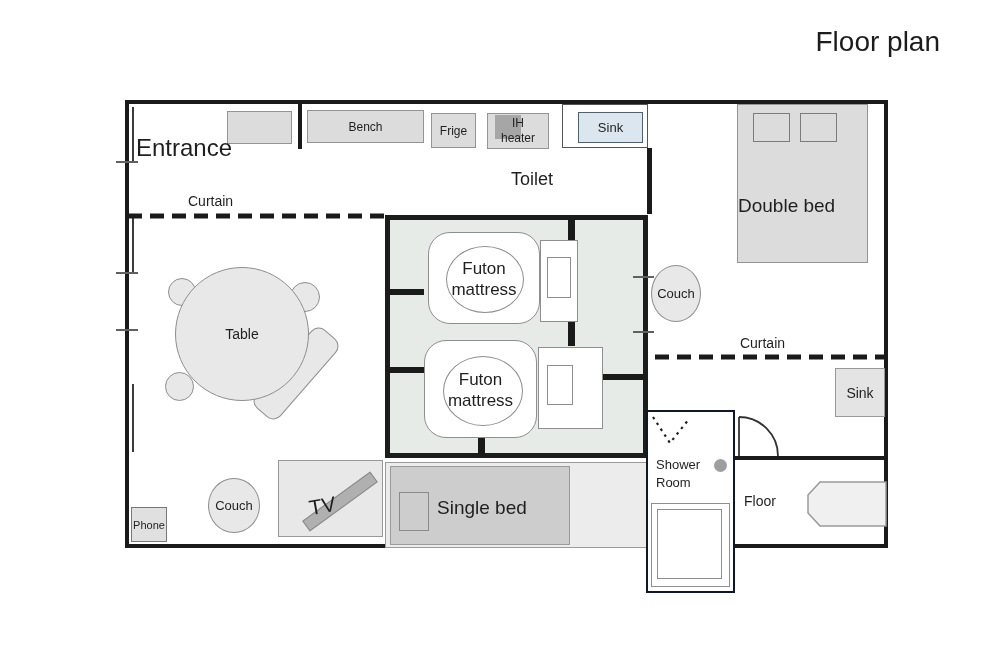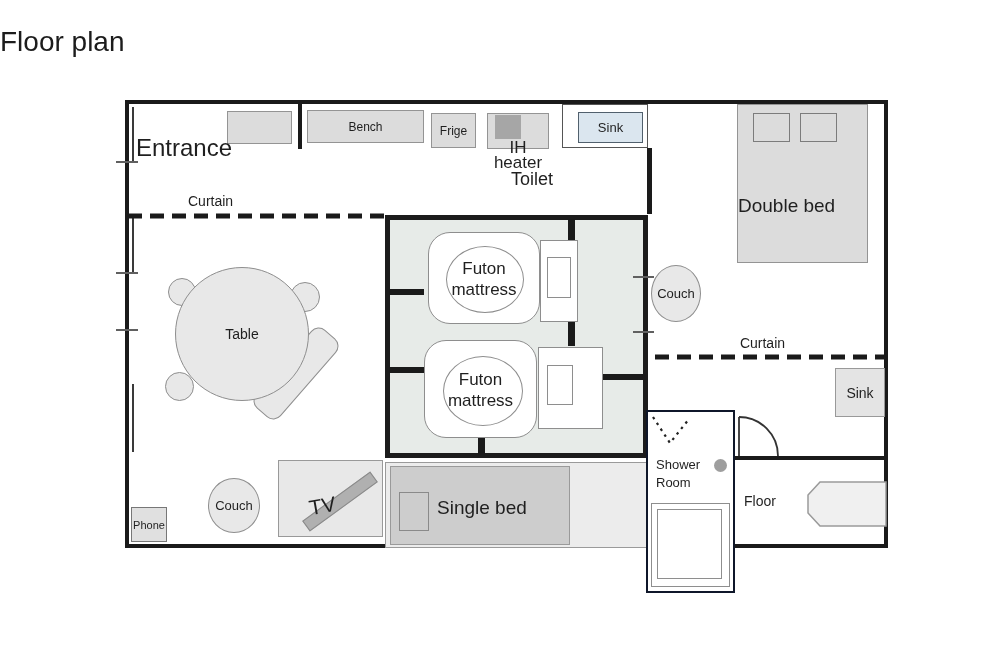--- a/index.html
+++ b/index.html
@@ -14,21 +14,21 @@
   .lbl{white-space:nowrap;}
   .furn{background:#dcdcdc;border:1px solid #949494;}
   .roundfurn{background:#e8e8e8;border:1.5px solid #8e8e8e;border-radius:50%;}
   svg{position:absolute;left:0;top:0;}
 </style>
 </head>
 <body>
 
 <div id="canvas">
 
-  <div class="abs title lbl" style="left:0;top:26px;width:940px;text-align:left;">Floor plan</div>
+  <div class="abs title lbl" style="left:0;top:26px;width:940px;text-align:right;">Floor plan</div>
 
 
   <div class="abs" style="left:125px;top:100px;width:763px;height:448px;border:4px solid #1a1a1a;"></div>
 
   <div class="abs" style="left:132px;top:107px;width:2px;height:55px;background:#3a3a3a;"></div>
   <div class="abs" style="left:132px;top:218px;width:2px;height:55px;background:#3a3a3a;"></div>
   <div class="abs" style="left:132px;top:384px;width:2px;height:68px;background:#3a3a3a;"></div>
   <div class="abs" style="left:116px;top:161px;width:22px;height:2px;background:#606060;"></div>
   <div class="abs" style="left:116px;top:272px;width:22px;height:2px;background:#606060;"></div>
   <div class="abs" style="left:116px;top:329px;width:22px;height:2px;background:#606060;"></div>
@@ -39,21 +39,21 @@
   <div class="abs furn center" style="left:307px;top:110px;width:117px;height:33px;font-size:12px;">
     <span class="lbl">Bench</span>
   </div>
 
   <div class="abs furn center" style="left:431px;top:113px;width:45px;height:35px;font-size:12px;">
     <span class="lbl">Frige</span>
   </div>
 
   <div class="abs furn" style="left:487px;top:113px;width:62px;height:36px;">
     <div class="abs" style="left:7px;top:1px;width:26px;height:24px;background:#a6a6a6;"></div>
-    <div class="abs" style="left:0;top:2px;width:100%;text-align:center;font-size:17px;line-height:15px;margin-top:24px;">
+    <div class="abs" style="left:0;top:2px;width:100%;text-align:center;font-size:12px;line-height:15px;">
       <span style="display:block">IH</span>
       <span style="display:block">heater</span>
     </div>
   </div>
 
   <div class="abs" style="left:562px;top:104px;width:86px;height:44px;background:#ffffff;border:1px solid #555;"></div>
   <div class="abs center" style="left:578px;top:112px;width:65px;height:31px;background:#dbe6ef;border:1.5px solid #51606d;font-size:13px;">
     <span class="lbl">Sink</span>
   </div>
   <div class="abs wall" style="left:647px;top:148px;width:5px;height:66px;"></div>

